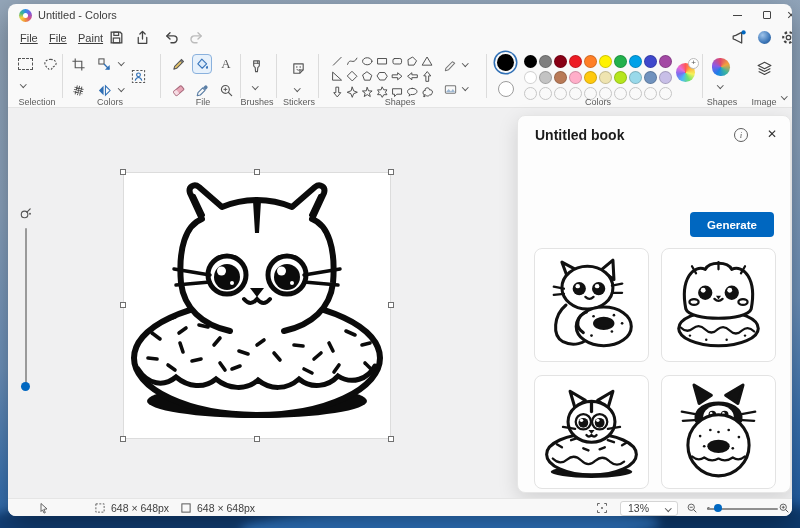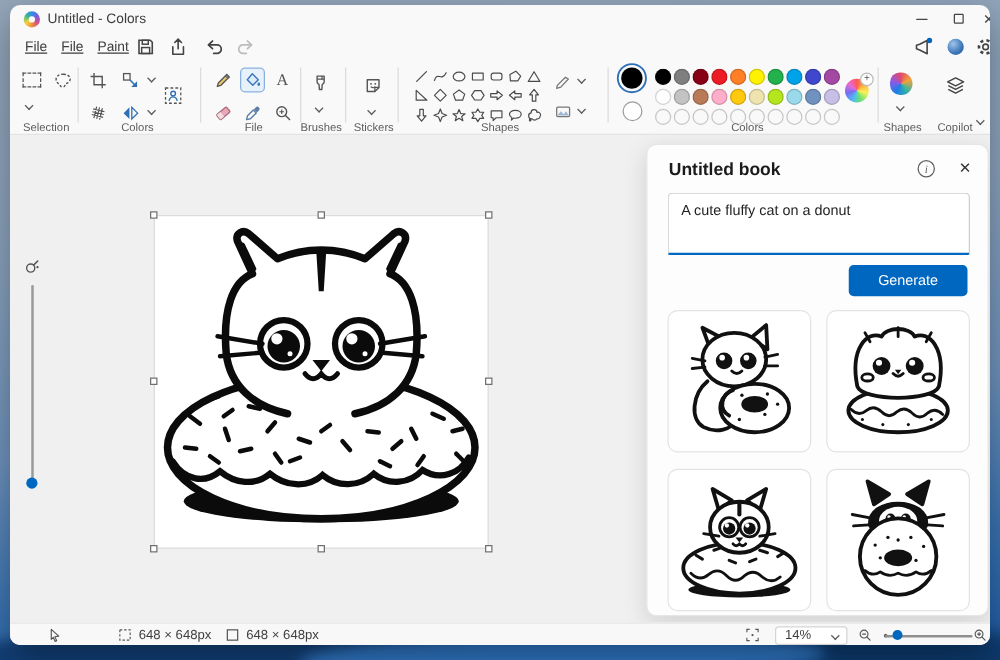--- a/index.html
+++ b/index.html
@@ -71,22 +71,22 @@
   #panel{position:absolute;left:509px;top:111px;width:274px;height:378px;background:#fdfdfd;border:1px solid #e6e6e6;
          border-radius:8px;box-shadow:0 6px 20px rgba(0,0,0,.13);}
   #panel-title{position:absolute;left:17px;top:11px;font-size:14px;font-weight:700;color:#1b1b1b;}
   #panel-info{position:absolute;left:216px;top:12px;width:14px;height:14px;border:1px solid #5f5f5f;border-radius:50%;
               font-size:9px;color:#5f5f5f;display:flex;align-items:center;justify-content:center;font-style:italic;font-family:"Liberation Serif",serif;}
   #panel-close{position:absolute;left:246px;top:10px;width:16px;height:16px;font-size:12px;color:#333;
                display:flex;align-items:center;justify-content:center;}
   #prompt-box{position:absolute;left:16px;top:38px;width:242px;height:50px;border:1px solid #cfcfcf;border-bottom:2px solid #0067C0;
               border-radius:4px 4px 2px 2px;background:#fff;font-family:inherit;font-size:11.5px;color:#1f1f1f;
               padding:8px 10px;resize:none;overflow:hidden;outline:none;}
-  #generate-btn{position:absolute;right:16px;top:96px;width:95px;height:25px;background:#0067C0;border:none;border-radius:4px;
-                color:#fff;font-size:11.5px;font-family:inherit;display:flex;align-items:center;justify-content:center;}
+  #generate-btn{position:absolute;right:16px;top:96px;width:84px;height:25px;background:#0067C0;border:none;border-radius:4px;
+                color:#fff;font-size:11.5px;font-family:inherit;display:flex;align-items:center;justify-content:center;font-weight:bold;}
   #thumb-grid{position:absolute;left:16px;top:132px;display:grid;grid-template-columns:115px 115px;gap:13px 12px;}
   .thumb-card{width:115px;height:114px;background:#fff;border:1px solid #e3e3e3;border-radius:8px;padding:5px;}
   .thumb-card svg{width:100%;height:100%;}
 
   
   #statusbar{position:absolute;left:0;top:494px;width:100%;height:18px;background:#f8f8f8;border-top:1px solid #e5e5e5;font-size:10.5px;color:#3f3f3f;}
   .sb-item{position:absolute;top:0;height:18px;display:flex;align-items:center;gap:5px;}
   .sb-item svg{width:12px;height:12px;}
   #zoom-box{position:absolute;left:612px;top:1.5px;width:58px;height:15px;background:#fff;border:1px solid #d5d5d5;border-radius:3px;
             display:flex;align-items:center;justify-content:space-between;padding:0 7px;}
@@ -448,21 +448,21 @@
 
     <div class="tool layers-icon" style="left:746px;top:8px">
       <svg viewBox="0 0 16 16">
           <g fill="none" stroke="#444" stroke-width="1.1" stroke-linejoin="round">
             <path d="M8 2.2L14 5.2 8 8.2 2 5.2z"></path>
             <path d="M2.5 8L8 10.8 13.5 8"></path>
             <path d="M2.5 10.8L8 13.6l5.5-2.8"></path>
           </g>
         </svg>
     </div>
-    <div class="grp-label" style="left:756px">Copilot</div>
+    <div class="grp-label" style="left:756px">Image</div>
 
     <span class="chev chev-abs" style="left:774px;top:44px"></span>
   </div>
 
   <div id="workarea">
 
     <svg id="left-slider-icon" viewBox="0 0 16 16">
         <circle cx="7" cy="9" r="3.5" fill="none" stroke="#555" stroke-width="1.2"></circle>
         <path d="M9.5 6.5L13 3" stroke="#555" stroke-width="1.3" stroke-linecap="round"></path>
         <circle cx="12.8" cy="8.2" r="1" fill="#555"></circle>
@@ -538,21 +538,20 @@
       <div class="handle" style="left:-4px;bottom:-4px"></div>
       <div class="handle" style="left:130px;bottom:-4px"></div>
       <div class="handle" style="right:-4px;bottom:-4px"></div>
     </div>
   </div>
 
   <div id="panel">
     <div id="panel-title">Untitled book</div>
     <div id="panel-info">i</div>
     <div id="panel-close">✕</div>
-    <textarea id="prompt-box" style="">A cute fluffy cat on a donut</textarea>
     <button id="generate-btn">Generate</button>
     <div id="thumb-grid">
         <div class="thumb-card"><svg viewBox="0 0 100 100">
             <g fill="#fff" stroke="#111" stroke-width="3" stroke-linejoin="round" stroke-linecap="round">
               <path d="M28,27 L21,8 L38,17 Z"></path>
               <path d="M59,16 L71,6 L72,25 Z"></path>
               <ellipse cx="46" cy="33" rx="25" ry="21"></ellipse>
               <path d="M25,50 C13,60 11,80 22,86 C32,91 44,88 48,80" fill="#fff"></path>
               <ellipse cx="62" cy="71" rx="27" ry="19"></ellipse>
               <ellipse cx="62" cy="68" rx="9" ry="5" fill="#111"></ellipse>
@@ -692,21 +691,21 @@
       <span>648 × 648px</span>
     </div>
 
     <div class="sb-item" style="left:588px">
       <svg viewBox="0 0 16 16">
           <path d="M2 5V2h3M11 2h3v3M14 11v3h-3M5 14H2v-3" fill="none" stroke="#555" stroke-width="1.2"></path>
           <circle cx="8" cy="8" r="1.2" fill="#555"></circle>
         </svg>
     </div>
     <div id="zoom-box">
-      <span>14%</span>
+      <span>13%</span>
       <span class="chev"></span>
     </div>
     <div class="sb-item" style="left:678px">
       <svg viewBox="0 0 16 16">
           <circle cx="7" cy="7" r="4.2" fill="none" stroke="#555" stroke-width="1.2"></circle>
           <path d="M10.2 10.2l3.2 3.2" stroke="#555" stroke-width="1.3" stroke-linecap="round"></path>
           <path d="M5 7h4" stroke="#555" stroke-width="1.2"></path>
         </svg>
     </div>
     <div id="zoom-dot"></div>

